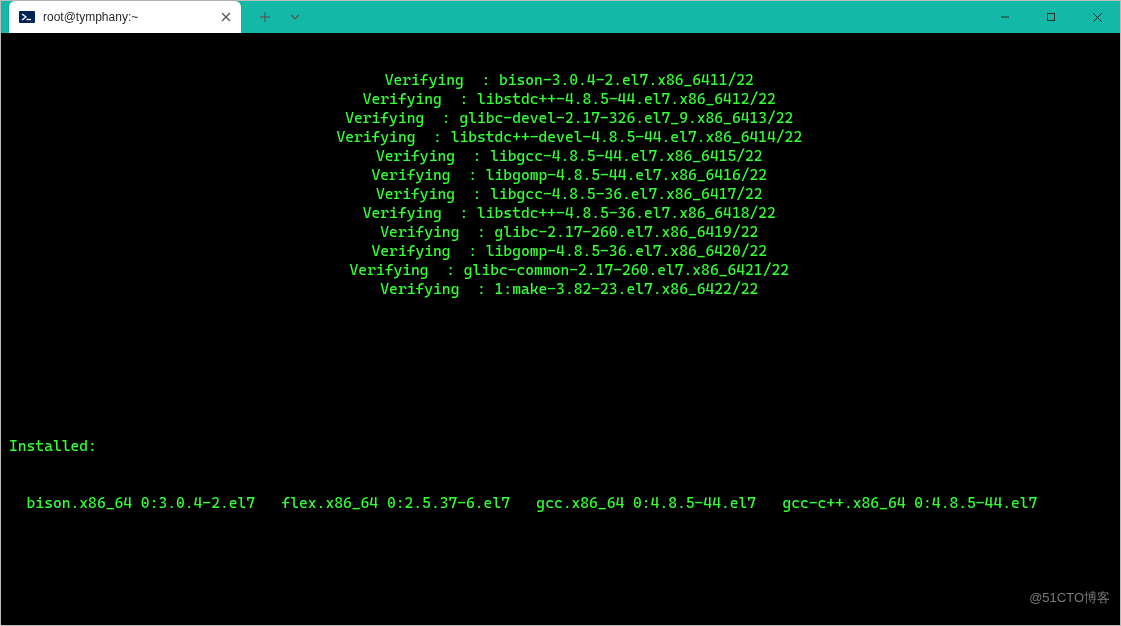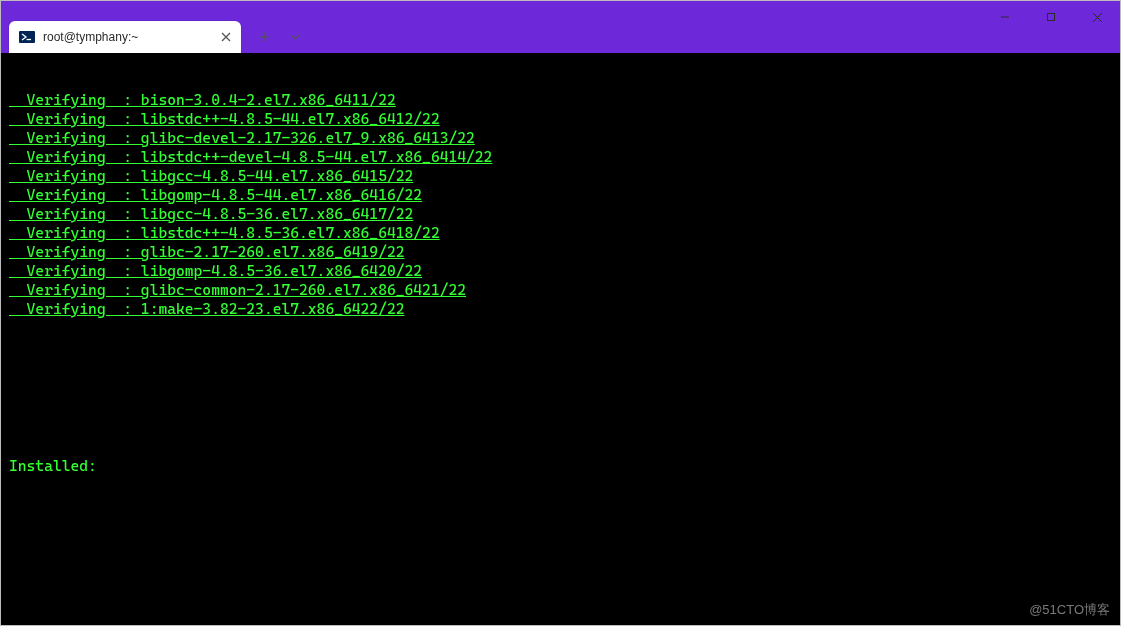--- a/index.html
+++ b/index.html
@@ -1,34 +1,34 @@
 <!DOCTYPE html>
 <html><head>
 <meta charset="utf-8">
 <style>
   * { margin: 0; padding: 0; box-sizing: border-box; }
   html, body { width: 1121px; height: 626px; overflow: hidden; font-family: "Segoe UI", Arial, sans-serif; background: #000; }
   .window { width: 1121px; height: 626px; display: flex; flex-direction: column; background: #e8e8e8; border: 1px solid #bcbcbc; }
-  .titlebar { height: 52px; background: #6d28d9; display: flex; align-items: flex-end; position: relative; }
+  .titlebar { height: 32px; background: #14b8a6; display: flex; align-items: flex-end; position: relative; }
   .tabs-region { display: flex; align-items: flex-end; height: 40px; padding-left: 8px; gap: 4px; }
   .tab { height: 32px; min-width: 232px; background: #fff; border-radius: 6px 6px 0 0; display: flex; align-items: center; padding: 0 6px 0 10px; gap: 8px; font-size: 12px; color: #2b2b2b; box-shadow: 0 0 0 1px rgba(0,0,0,0.05); cursor: pointer; }
   .tab-icon { width: 16px; height: 16px; display: flex; align-items: center; justify-content: center; }
   .tab-title { flex: 1; white-space: nowrap; overflow: hidden; text-overflow: ellipsis; }
   .tab-close { width: 18px; height: 18px; display: flex; align-items: center; justify-content: center; border-radius: 3px; color: #555; }
   .newtab { width: 28px; height: 28px; display: flex; align-items: center; justify-content: center; color: #555; margin-left: 6px; margin-bottom: 2px; border-radius: 4px; cursor: pointer; }
   .dropdown { width: 24px; height: 28px; display: flex; align-items: center; justify-content: center; color: #555; margin-bottom: 2px; cursor: pointer; }
   .win-controls { position: absolute; right: 0; top: 0; height: 32px; display: flex; }
   .win-btn { width: 46px; height: 32px; display: flex; align-items: center; justify-content: center; color: #2b2b2b; cursor: pointer; }
   .terminal { flex: 1; background: #000; color: #33ff33; font-family: "Cascadia Mono","Consolas",monospace; font-size: 15px; line-height: 19px; padding: 0 8px 4px 8px; overflow: hidden; white-space: pre; position: relative; }
-  .verify-line { display: flex; justify-content: flex-start; text-decoration: underline; }
+  .verify-line { display: flex; justify-content: center; }
   .verify-left { white-space: pre; }
   .verify-right { white-space: pre; }
   .section-head { white-space: pre; margin-top: 43px; }
   .pkg-line { white-space: pre; }
-  .watermark { position: absolute; right: 10px; bottom: 6px; color: #7a7a7a; font-family: sans-serif; font-size: 13px; }
+  .watermark { position: absolute; right: 10px; bottom: 18px; color: #7a7a7a; font-family: sans-serif; font-size: 13px; }
 </style>
 </head>
 <body>
 <div class="window">
 
   <div class="titlebar">
     <div class="tabs-region">
       <div class="tab">
         <span class="tab-icon">
           <svg width="16" height="16" viewBox="0 0 16 16">
@@ -74,20 +74,21 @@
             <line x1="10" y1="1" x2="1" y2="10" stroke="currentColor" stroke-width="1"></line>
           </svg>
       </div>
     </div>
   </div>
 
   <div class="terminal">
     <div id="verify-block"><div class="verify-line"><span class="verify-left">  Verifying  : bison-3.0.4-2.el7.x86_64</span><span class="verify-right">11/22</span></div><div class="verify-line"><span class="verify-left">  Verifying  : libstdc++-4.8.5-44.el7.x86_64</span><span class="verify-right">12/22</span></div><div class="verify-line"><span class="verify-left">  Verifying  : glibc-devel-2.17-326.el7_9.x86_64</span><span class="verify-right">13/22</span></div><div class="verify-line"><span class="verify-left">  Verifying  : libstdc++-devel-4.8.5-44.el7.x86_64</span><span class="verify-right">14/22</span></div><div class="verify-line"><span class="verify-left">  Verifying  : libgcc-4.8.5-44.el7.x86_64</span><span class="verify-right">15/22</span></div><div class="verify-line"><span class="verify-left">  Verifying  : libgomp-4.8.5-44.el7.x86_64</span><span class="verify-right">16/22</span></div><div class="verify-line"><span class="verify-left">  Verifying  : libgcc-4.8.5-36.el7.x86_64</span><span class="verify-right">17/22</span></div><div class="verify-line"><span class="verify-left">  Verifying  : libstdc++-4.8.5-36.el7.x86_64</span><span class="verify-right">18/22</span></div><div class="verify-line"><span class="verify-left">  Verifying  : glibc-2.17-260.el7.x86_64</span><span class="verify-right">19/22</span></div><div class="verify-line"><span class="verify-left">  Verifying  : libgomp-4.8.5-36.el7.x86_64</span><span class="verify-right">20/22</span></div><div class="verify-line"><span class="verify-left">  Verifying  : glibc-common-2.17-260.el7.x86_64</span><span class="verify-right">21/22</span></div><div class="verify-line"><span class="verify-left">  Verifying  : 1:make-3.82-23.el7.x86_64</span><span class="verify-right">22/22</span></div></div>
     <div> </div>
     <div class="section-head">Installed:</div>
+    <div class="pkg-line">  bison.x86_64 0:3.0.4-2.el7   flex.x86_64 0:2.5.37-6.el7   gcc.x86_64 0:4.8.5-44.el7   gcc-c++.x86_64 0:4.8.5-44.el7</div>
     <div> </div>
     
     
     
     
     
     
     
     
     

